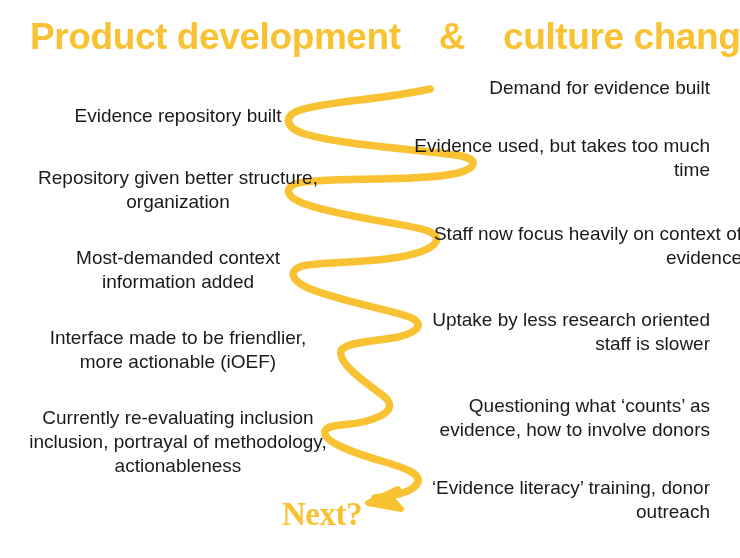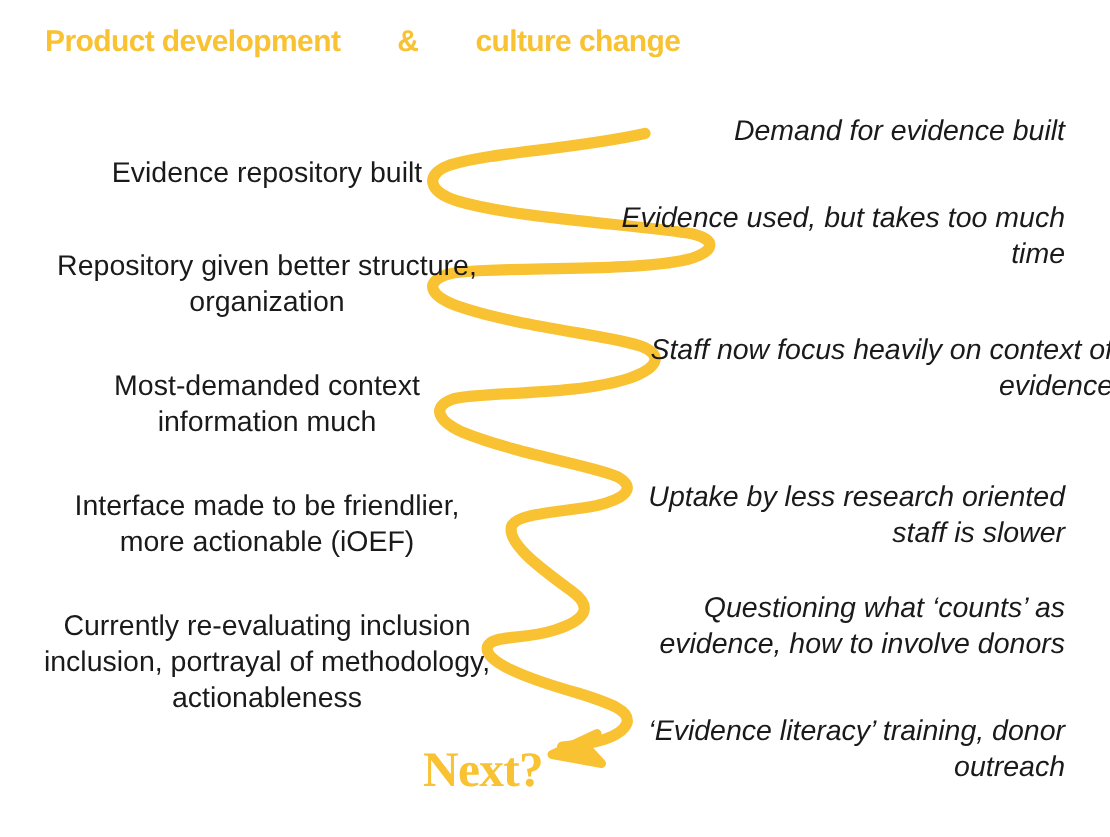--- a/index.html
+++ b/index.html
@@ -22,21 +22,21 @@
   #title {
     position: absolute;
     left: 30px;
     top: 18px;
     width: 690px;
     height: 42px;
     display: flex;
     align-items: baseline;
     font-family: "Liberation Sans", sans-serif;
     font-weight: bold;
-    font-size: 20px;
+    font-size: 37px;
     line-height: 1;
     letter-spacing: -0.4px;
     color: #f8c233;
     white-space: pre;
   }
   #title .seg-amp {
     margin-left: 38px;
     margin-right: 38px;
   }
 
@@ -57,34 +57,34 @@
     left: 398px;
     top: 76px;
     width: 312px;
     text-align: right;
   }
   .item {
     position: absolute;
     width: 100%;
   }
   #col-left .item  { text-align: center; }
-  #col-right .item { text-align: right; font-style: italic; }
+  #col-right .item { text-align: right; }
 
   
   #li0 { top: 0px;   }
   #li1 { top: 62px;  }
   #li2 { top: 142px; }
   #li3 { top: 222px; }
   #li4 { top: 302px; }
 
   
   #ri0 { top: 0px;   }
   #ri1 { top: 58px;  }
   #ri2 { top: 146px; margin-left: 32px; }
-  #ri3 { top: 244px; }
+  #ri3 { top: 232px; }
   #ri4 { top: 318px; }
   #ri5 { top: 400px; }
 
   
   #zigzag {
     position: absolute;
     left: 0;
     top: 0;
     width: 740px;
     height: 558px;
@@ -141,21 +141,21 @@
         C 414 492, 395 496, 375 498
       "></path>
     </g>
 
     <path d="M 368 503 L 398 489 L 390 497 L 401 509 Z" fill="#f8c233" stroke="#f8c233" stroke-width="6" stroke-linejoin="round" stroke-linecap="round"></path>
   </svg>
 
   <div id="col-left" class="col">
     <div class="item" id="li0">Evidence repository built</div>
     <div class="item" id="li1">Repository given better structure, organization</div>
-    <div class="item" id="li2">Most-demanded context information much</div>
+    <div class="item" id="li2">Most-demanded context information added</div>
     <div class="item" id="li3">Interface made to be friendlier, more actionable (iOEF)</div>
     <div class="item" id="li4">Currently re-evaluating inclusion inclusion, portrayal of methodology, actionableness</div>
   </div>
 
   <div id="col-right" class="col">
     <div class="item" id="ri0">Demand for evidence built</div>
     <div class="item" id="ri1">Evidence used, but takes too much time</div>
     <div class="item" id="ri2">Staff now focus heavily on context of evidence</div>
     <div class="item" id="ri3">Uptake by less research oriented staff is slower</div>
     <div class="item" id="ri4">Questioning what ‘counts’ as evidence, how to involve donors</div>

